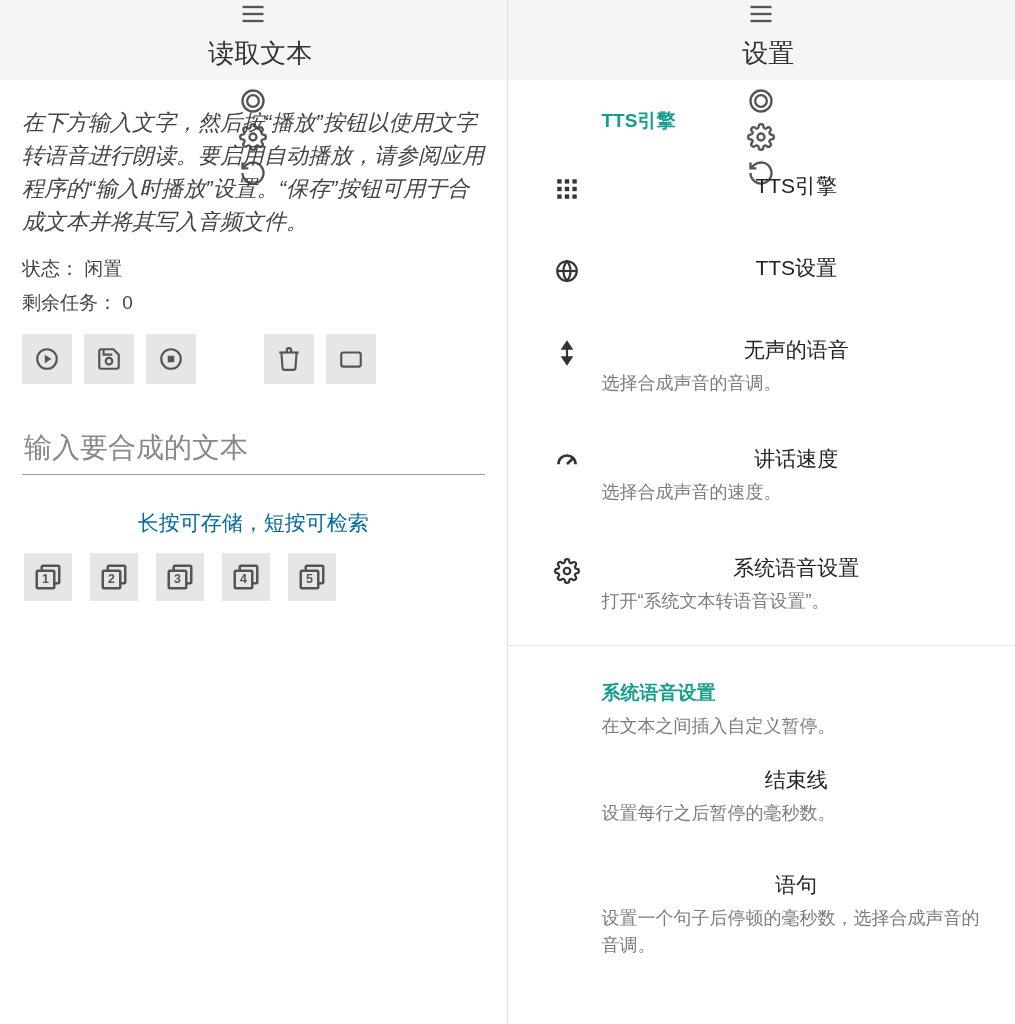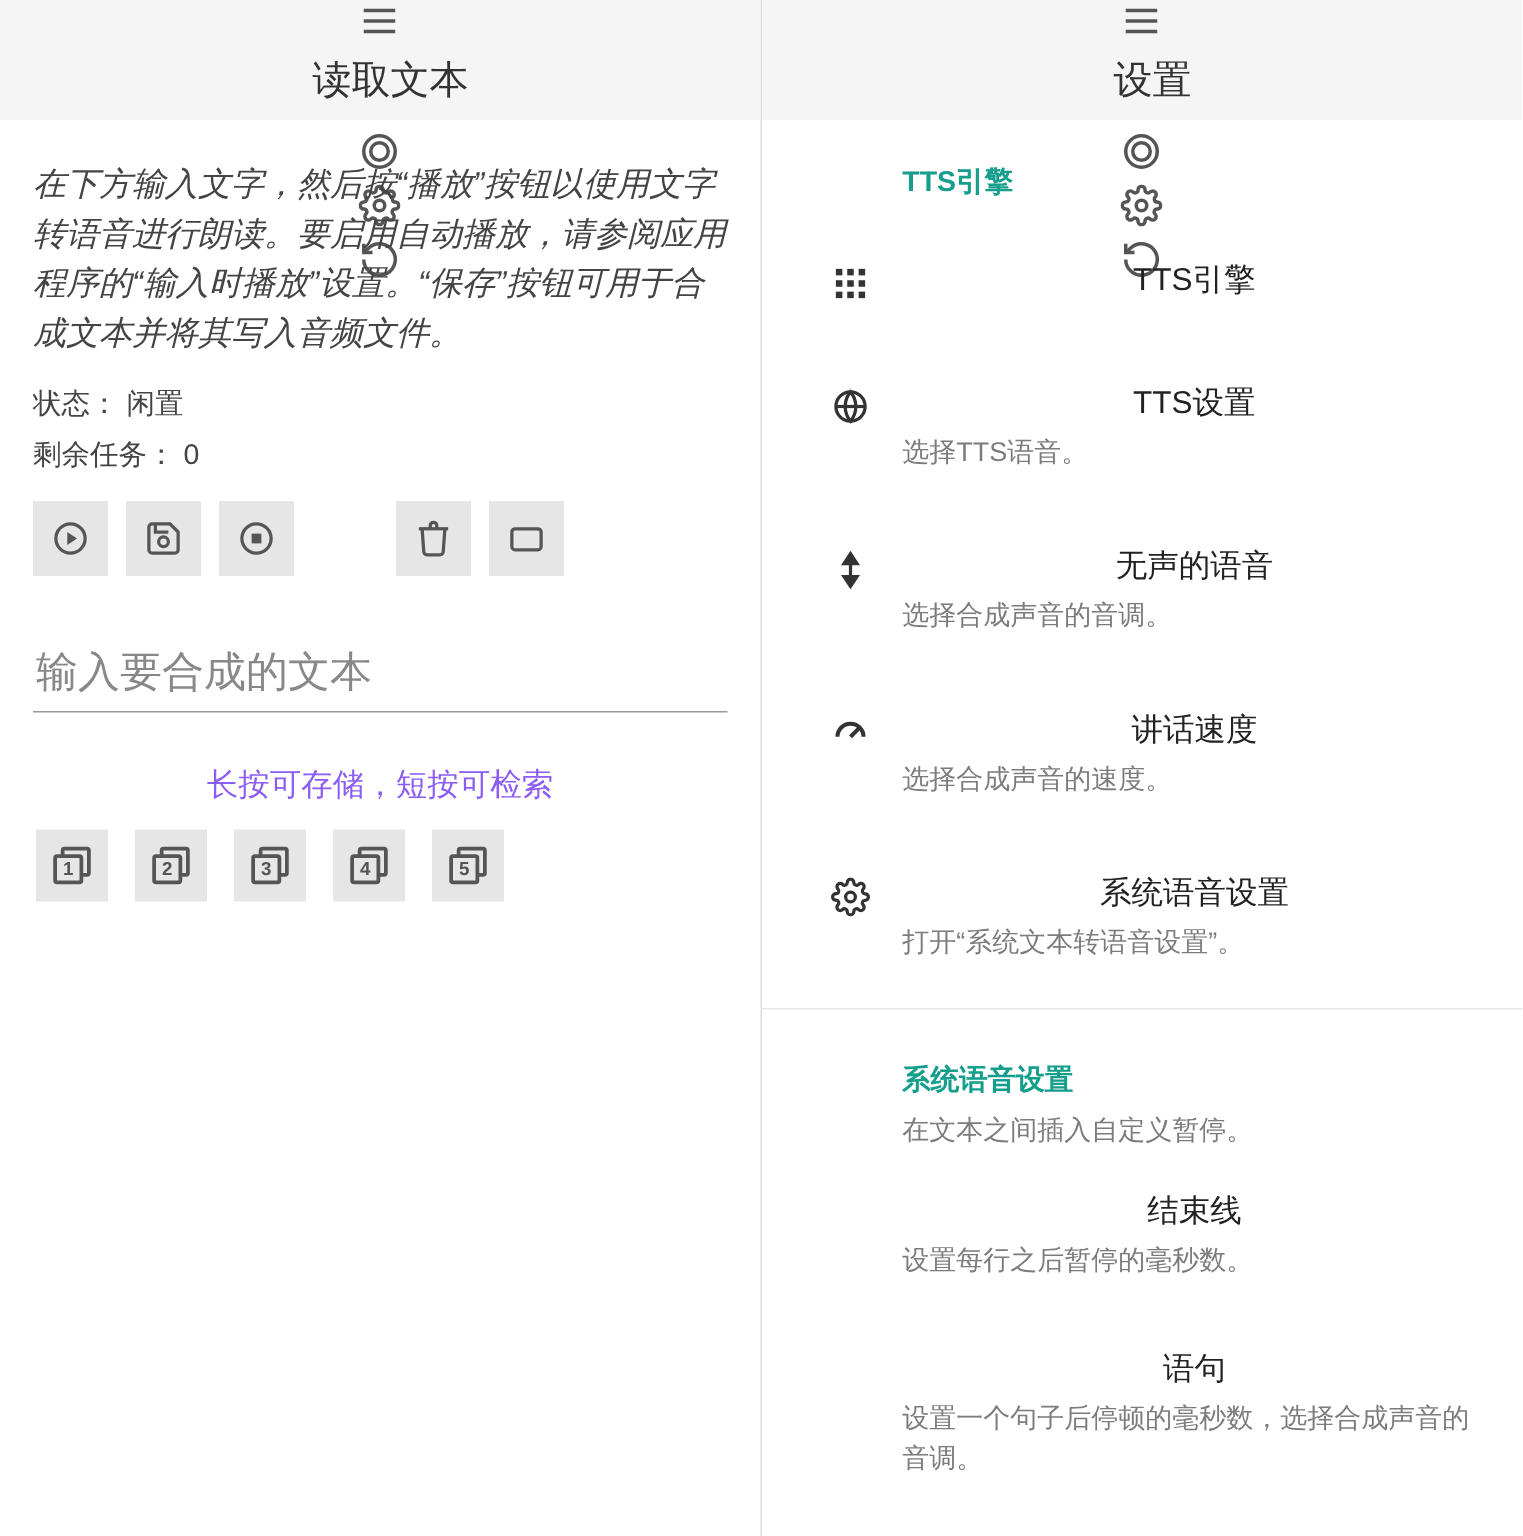--- a/index.html
+++ b/index.html
@@ -80,21 +80,21 @@
     font-size: 28px;
     padding: 18px 2px 10px 2px;
     outline: none;
     color: #444;
     background: transparent;
   }
   .text-input::placeholder { color: #888; }
   .hint {
     text-align: center;
     font-size: 21px;
-    color: #8b5cf6;
+    color: #0369a1;
     margin-top: 34px;
     margin-bottom: 16px;
   }
   .slots {
     display: flex;
     gap: 18px;
     padding: 0 2px;
   }
   .slot-btn {
     width: 48px;
@@ -323,21 +323,20 @@
     <div class="setting-row">
       <div class="setting-icon">
         <svg viewBox="0 0 24 24" fill="none" stroke="currentColor" stroke-width="2">
             <circle cx="12" cy="12" r="9"></circle>
             <line x1="3" y1="12" x2="21" y2="12"></line>
             <path d="M12 3a14 14 0 0 1 0 18 14 14 0 0 1 0-18z"></path>
           </svg>
       </div>
       <div class="setting-text">
         <div class="setting-title">TTS设置</div>
-        <div class="setting-desc">选择TTS语音。</div>
       </div>
     </div>
 
     <div class="setting-row">
       <div class="setting-icon">
         <svg viewBox="0 0 24 24" fill="currentColor" stroke="currentColor" stroke-width="2">
             <line x1="12" y1="4" x2="12" y2="20"></line>
             <polygon points="12,2 8,8 16,8"></polygon>
             <polygon points="12,22 8,16 16,16"></polygon>
           </svg>

